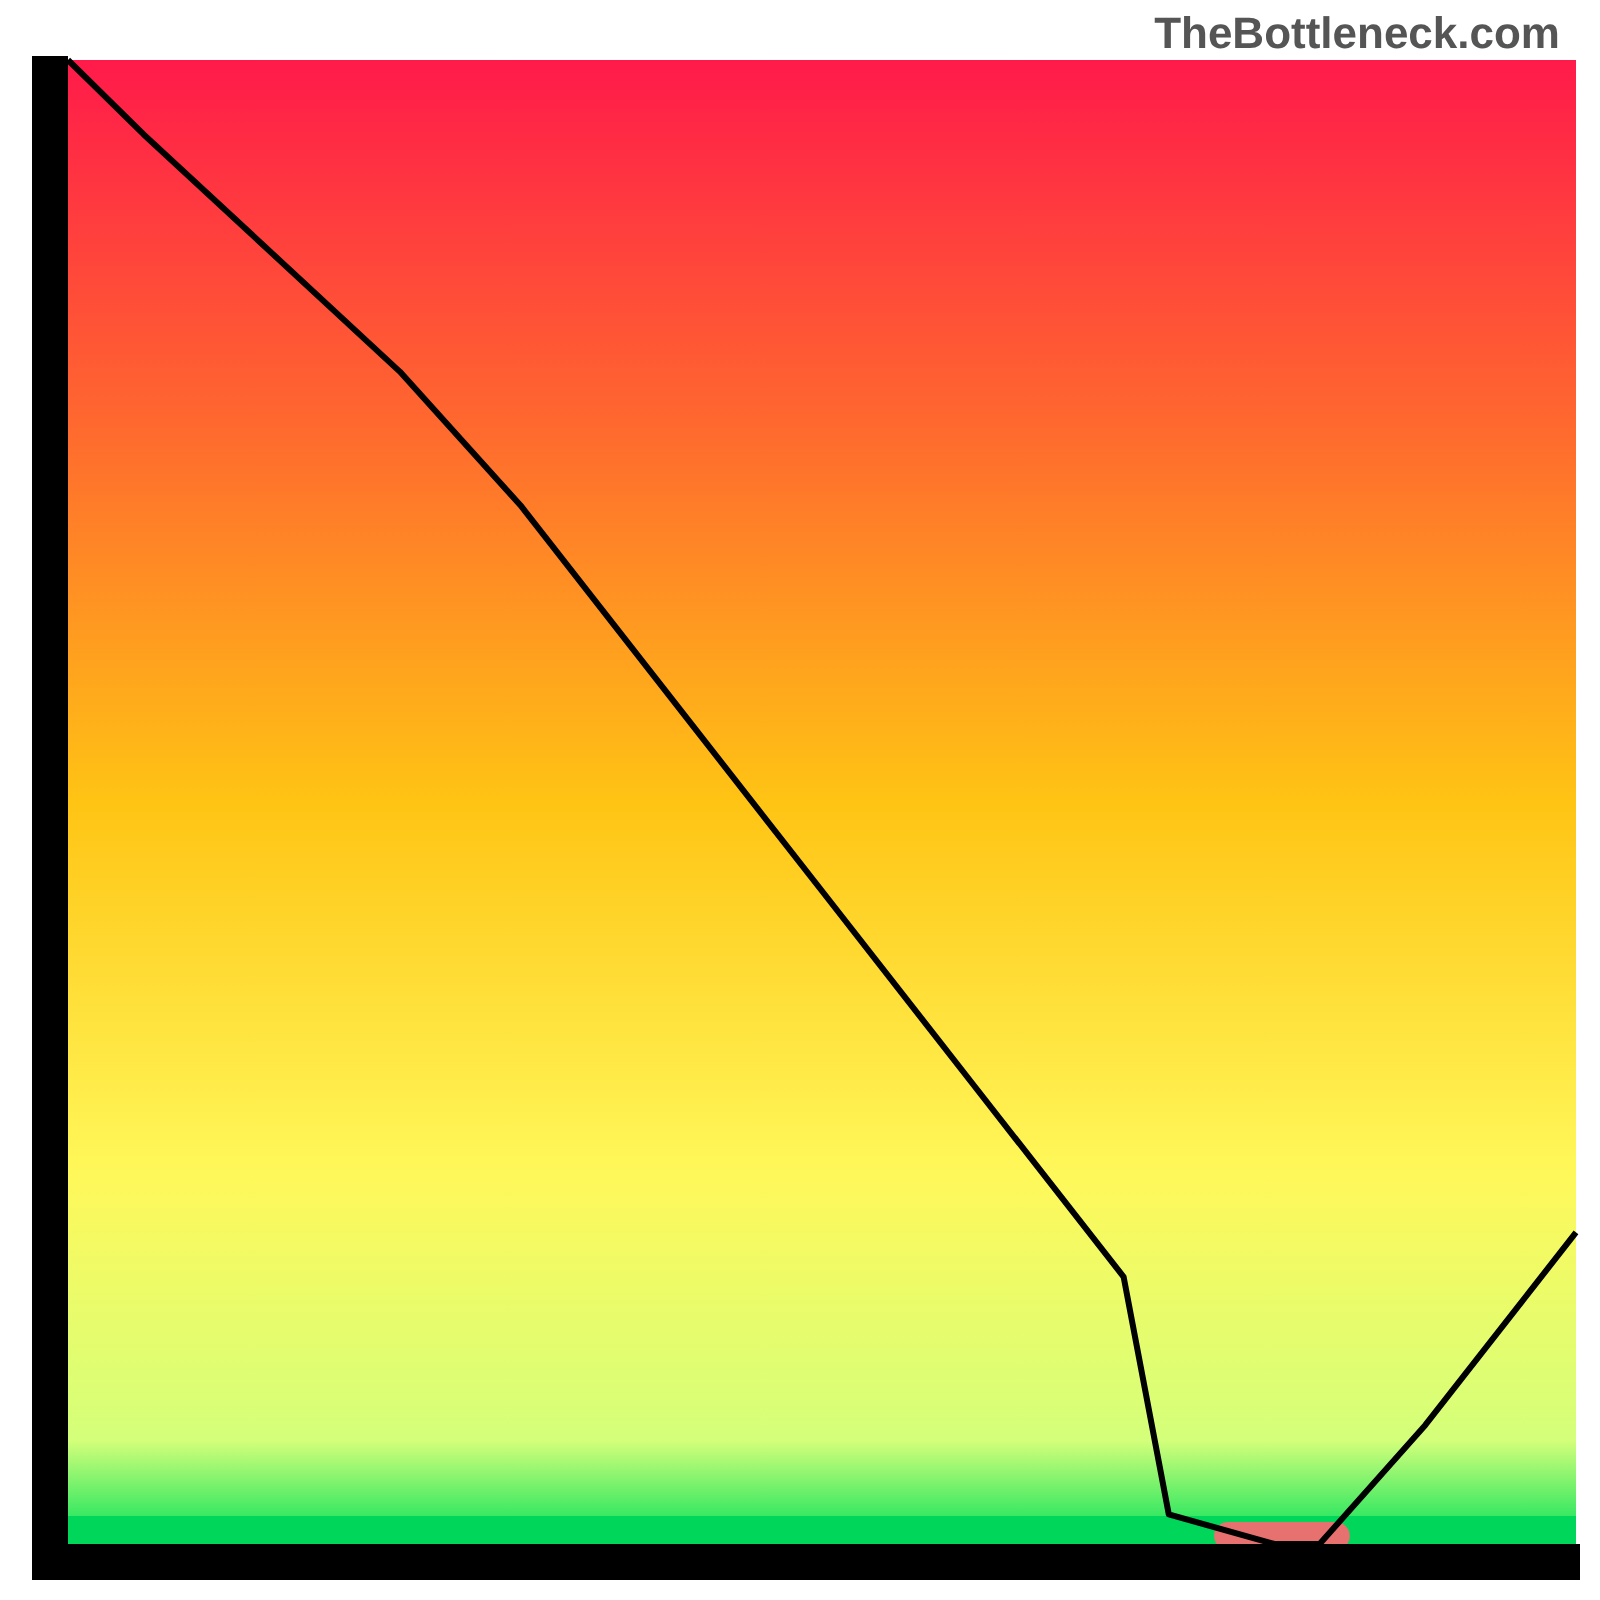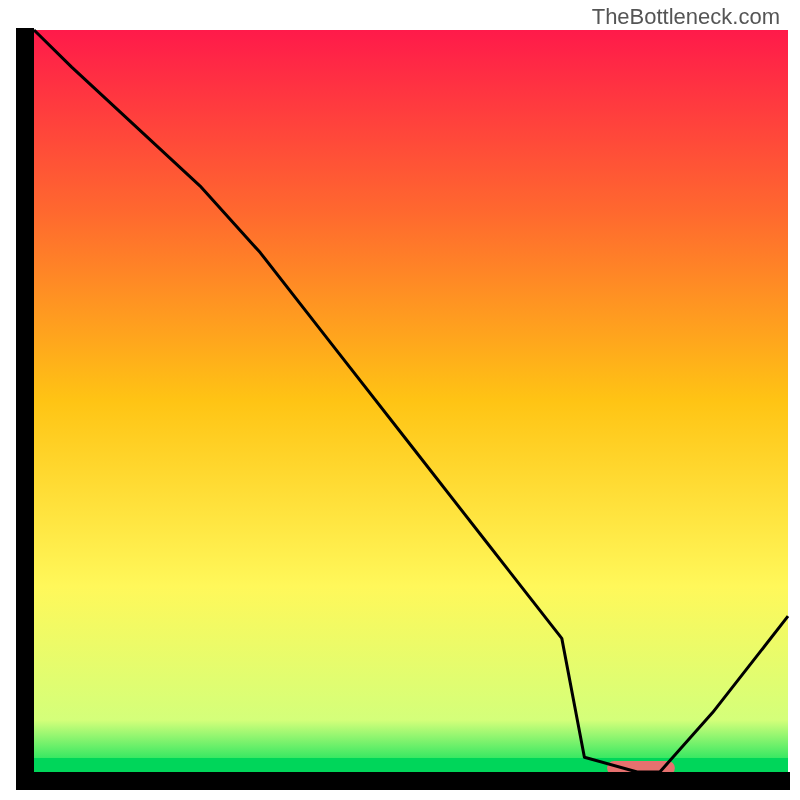--- a/index.html
+++ b/index.html
@@ -8,21 +8,21 @@
     width: 800px;
     height: 800px;
     font-family: Arial, sans-serif;
     background: #fff;
   }
   .watermark {
     position: absolute;
     top: 4px;
     right: 20px;
     font-size: 22px;
-    font-weight: normal;
+    font-weight: bold;
     color: #555;
   }
   svg {
     display: block;
   }
 </style>
 </head>
 <body>
 
 <div class="watermark">TheBottleneck.com</div>

